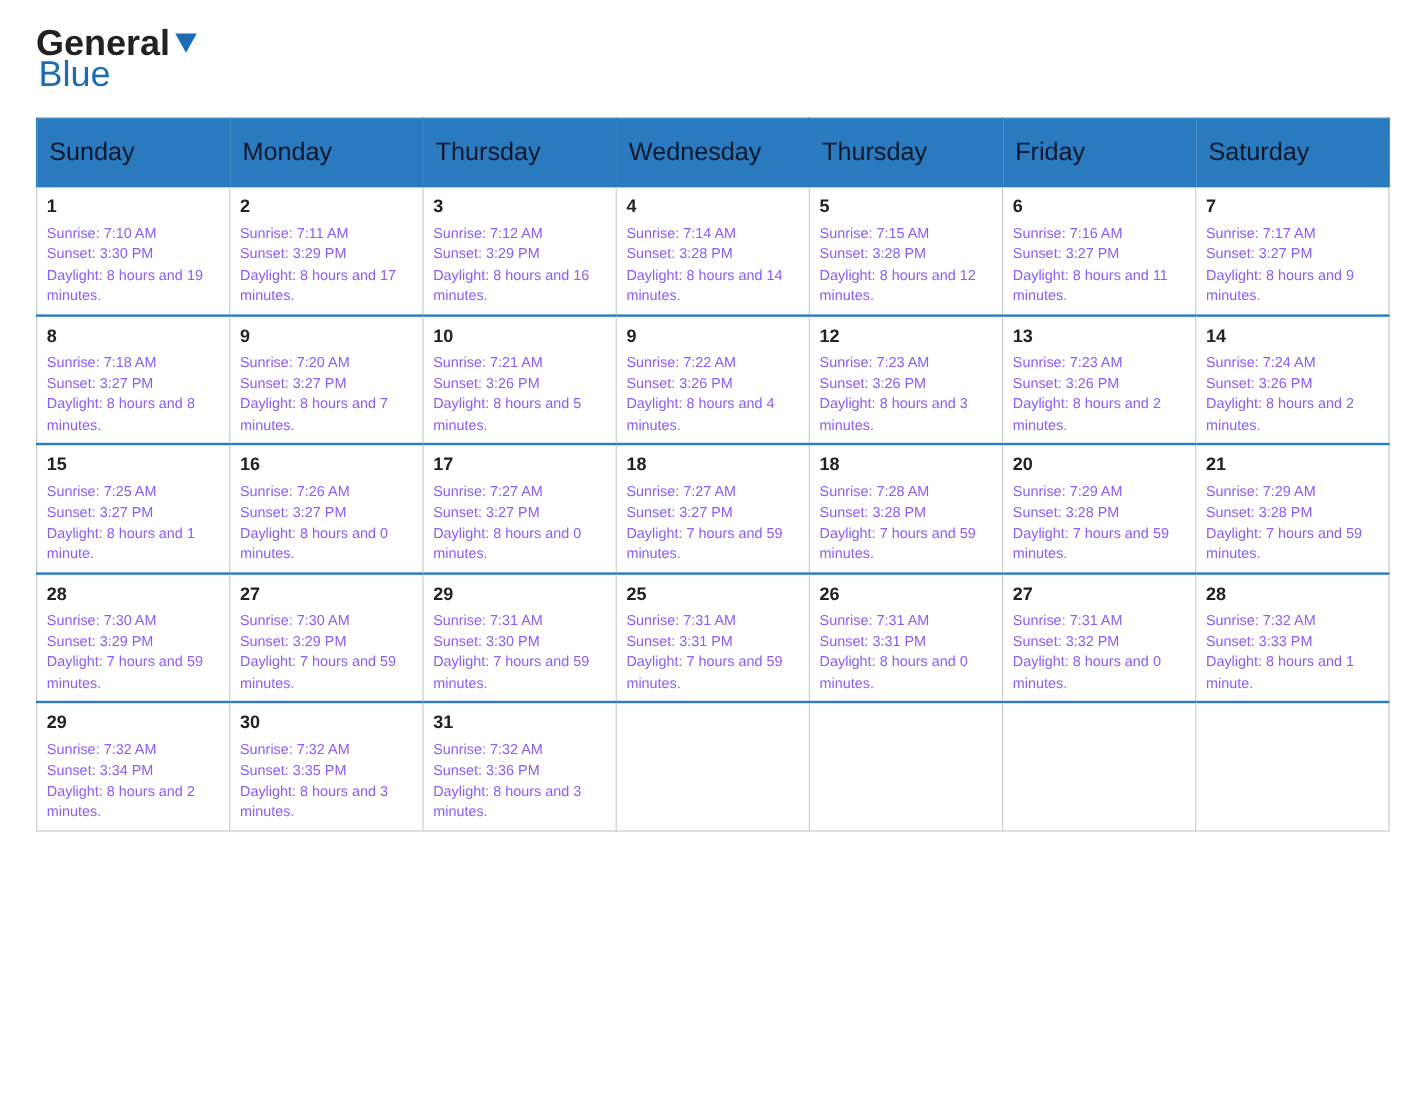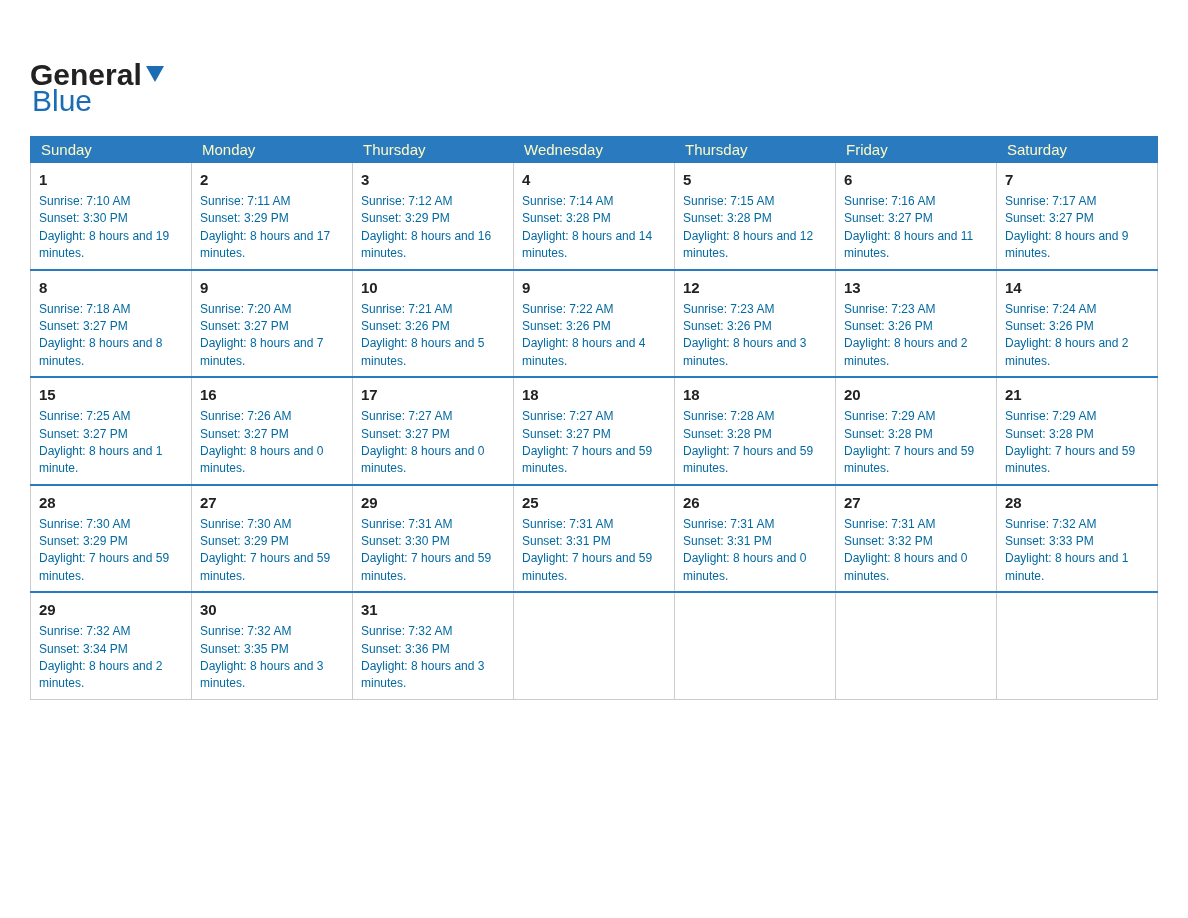--- a/index.html
+++ b/index.html
@@ -8,21 +8,20 @@
       background: #fff;
       width: 1188px;
       min-height: 918px;
       padding: 20px 30px;
     }
     .header {
       display: flex;
       justify-content: space-between;
       align-items: flex-end;
       margin-bottom: 18px;
-      margin-top: 38px;
     }
     .logo {
       display: flex;
       flex-direction: column;
       align-items: flex-start;
     }
     .title-section {
       text-align: right;
     }
     .month-title {
@@ -36,24 +35,24 @@
       color: #444;
       margin-top: 4px;
     }
     .calendar-table {
       width: 100%;
       border-collapse: collapse;
       border: 1px solid #bbb;
     }
     .calendar-table th {
       background-color: #2a7abf;
-      color: #fef9c3;
-      font-size: 15px;
+      color: #0f172a;
+      font-size: 21px;
       font-weight: normal;
-      padding: 4px 10px;
+      padding: 16px 10px;
       text-align: left;
       border: 1px solid #2a7abf;
     }
     .calendar-table td {
       vertical-align: top;
       padding: 6px 8px;
       border: 1px solid #ccc;
       width: calc(100% / 7);
       min-height: 100px;
       font-size: 12.5px;
@@ -63,21 +62,21 @@
     .day-number {
       font-size: 15px;
       font-weight: bold;
       color: #222;
       display: block;
       margin-bottom: 3px;
     }
     .cell-content {
       font-size: 12px;
       line-height: 1.45;
-      color: #0369a1;
+      color: #8b5cf6;
     }
     tr:not(:last-child) td {
       border-bottom: 2px solid #2a7abf;
     }
     .empty-cell {
       background: #fff;
     }
   </style>
 </head>
 <body>

